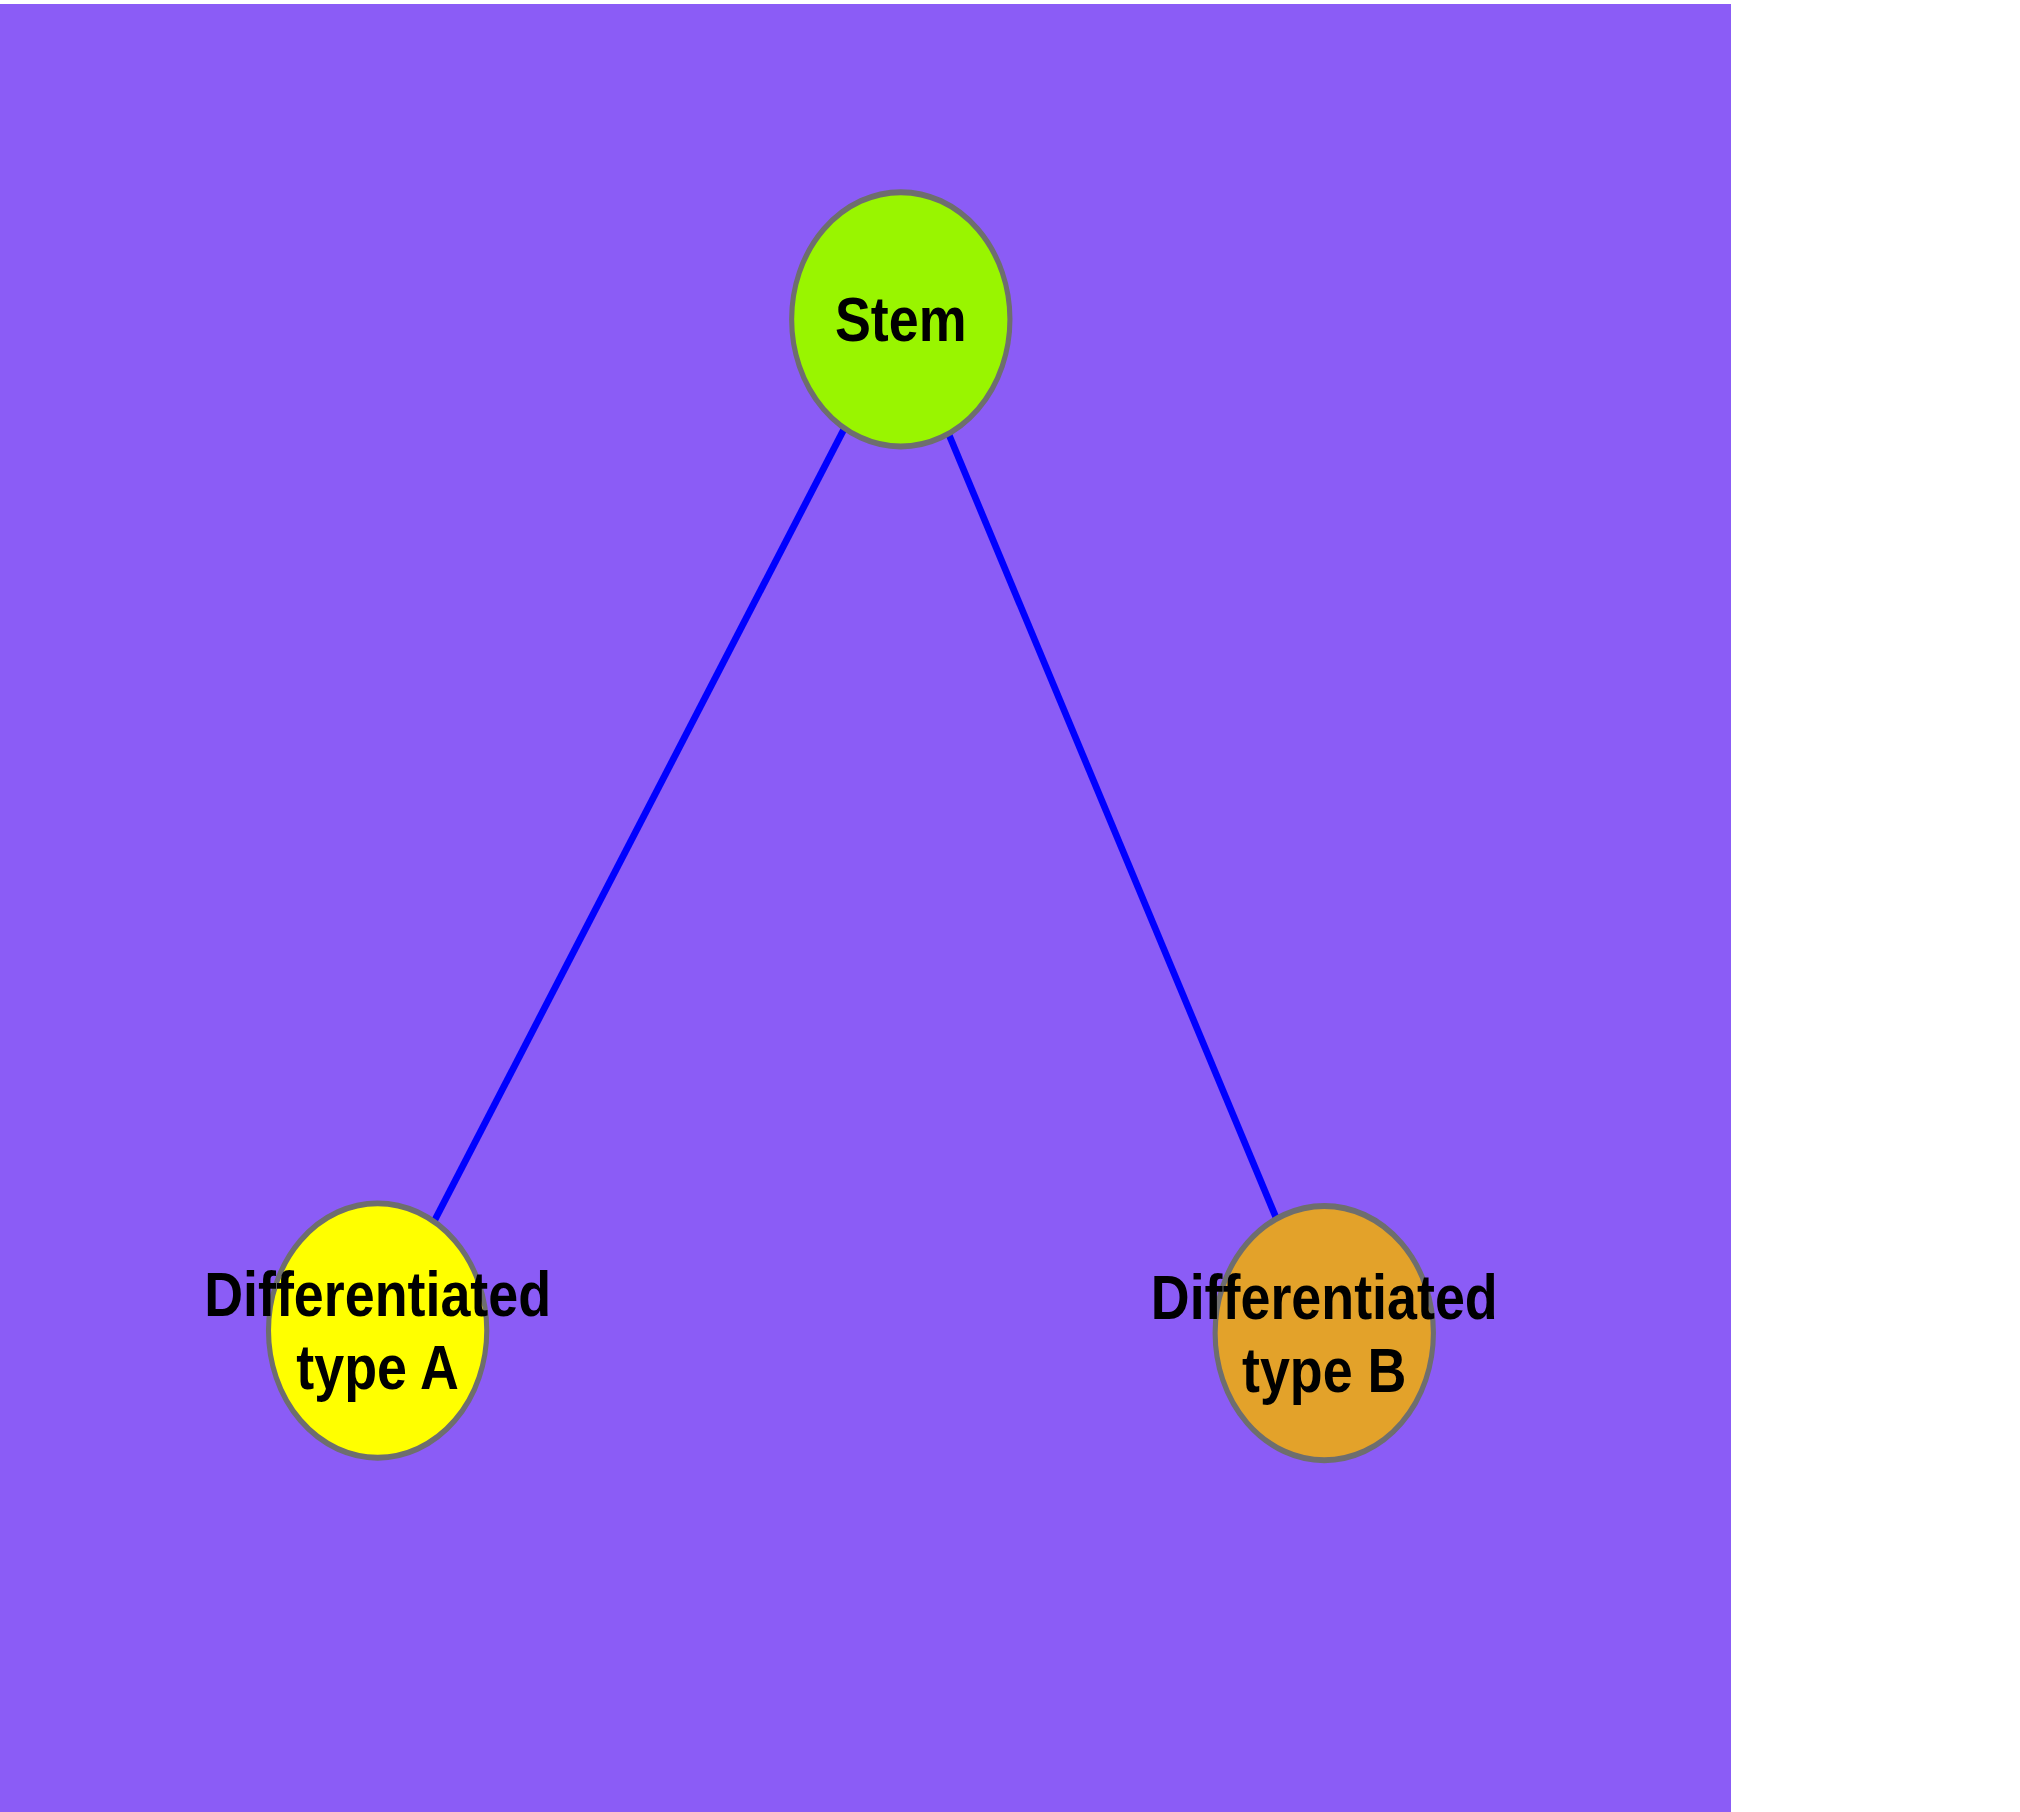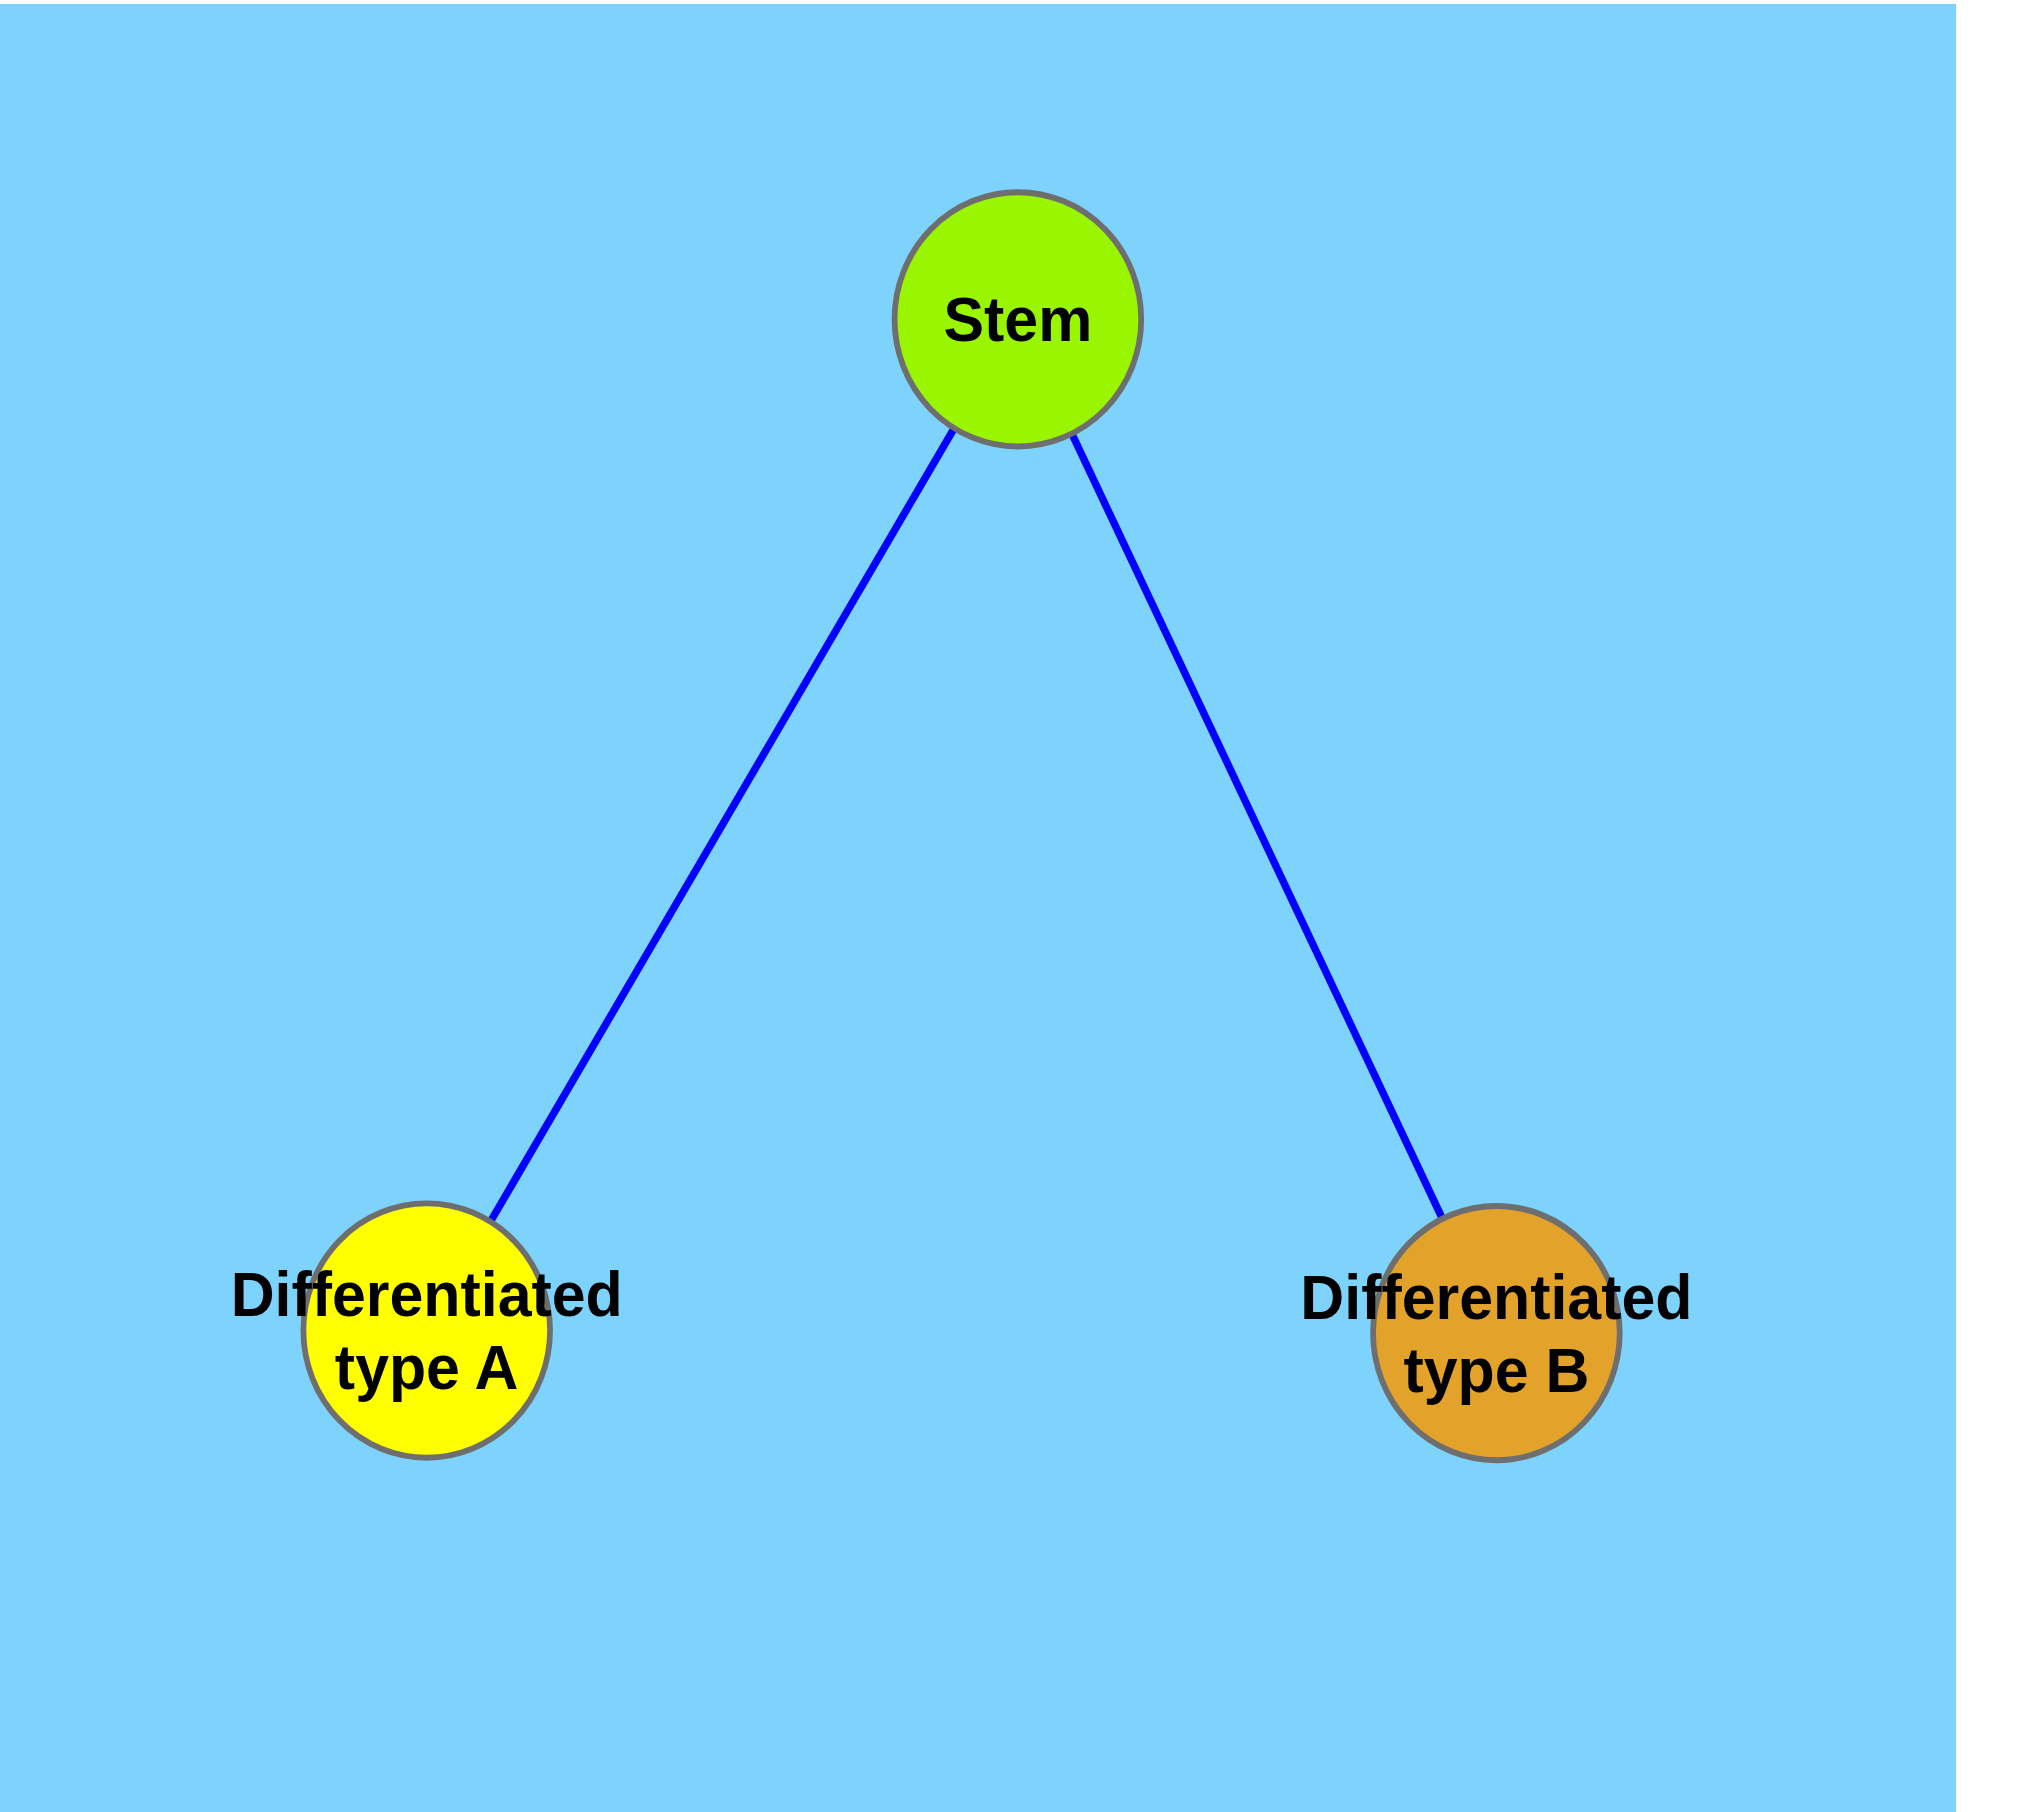--- a/index.html
+++ b/index.html
@@ -12,23 +12,24 @@
     width: 2021px;
     height: 1812px;
     background: #ffffff;
     overflow: hidden;
     font-family: "Liberation Sans", sans-serif;
   }
   #canvas {
     position: absolute;
     left: 0px;
     top: 4.2px;
-    width: 1956px;
+    width: 1700px;
     height: 1808px;
-    background: #7dd3fc;
+    background: #8b5cf6;
+    padding-left: 31px;
   }
   #graph-svg {
     position: absolute;
     left: 0;
     top: 0;
     width: 100%;
     height: 100%;
     display: block;
   }
   .edge-line {

